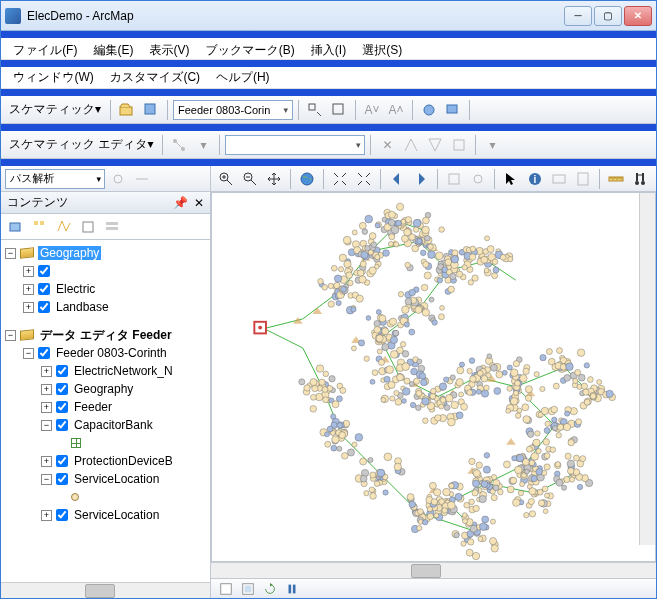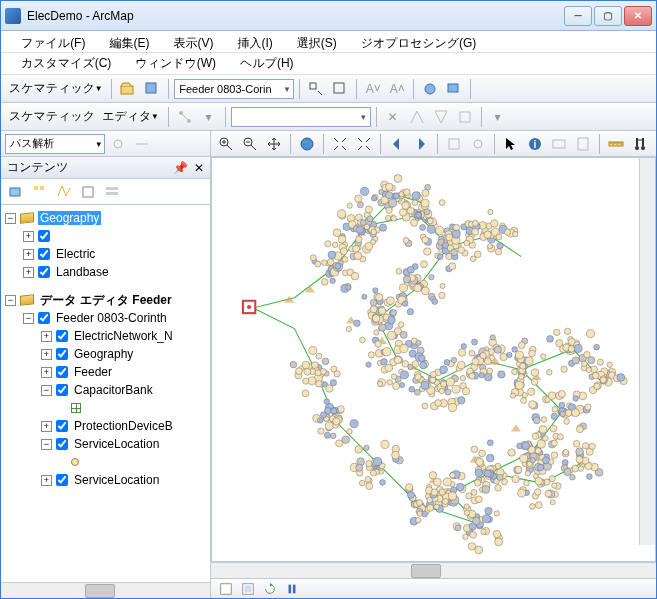--- a/index.html
+++ b/index.html
@@ -1,28 +1,28 @@
 <!DOCTYPE html>
 <html><head>
 <meta charset="utf-8">
 <style>
 * { box-sizing: border-box; margin: 0; padding: 0; }
 body { font-family: "Meiryo", "MS PGothic", sans-serif; font-size: 12px; background: #fff; overflow: hidden; }
-.window { width: 657px; height: 599px; border: 1px solid #3a7bd5; background: #1d4ed8; display: flex; flex-direction: column; }
+.window { width: 657px; height: 599px; border: 1px solid #3a7bd5; background: #1d4ed8; display: flex; flex-direction: column; gap: 7px; }
 .titlebar { height: 30px; background: linear-gradient(#e8f0fb,#d4e4f7); display: flex; align-items: center; padding: 0 4px; border-bottom: 1px solid #9ab7db; }
 .title-icon { width: 16px; height: 16px; background: linear-gradient(135deg,#4a90d9,#2c5aa0); border-radius: 2px; margin-right: 6px; }
 .title-text { flex: 1; color: #000; font-size: 12px; }
 .win-btns { display: flex; gap: 2px; }
 .win-btn { width: 28px; height: 20px; border: 1px solid #8aa8cc; background: linear-gradient(#f0f6fc,#d8e6f5); border-radius: 3px; display: flex; align-items: center; justify-content: center; font-size: 10px; cursor: pointer; }
 .win-btn.close { background: linear-gradient(#f4b0b0,#e07070); border-color: #c05050; color: #fff; font-weight: bold; }
 .menubar { height: 22px; background: #fff; display: flex; align-items: center; padding: 2px 8px; gap: 8px; border-bottom: 1px solid #e0e0e0; flex-wrap: wrap; }
 .menubar2 { height: 22px; background: #fff; display: flex; align-items: center; padding: 2px 8px; gap: 8px; border-bottom: 1px solid #e0e0e0; }
-.menu-item { color: #000; cursor: pointer; padding: 2px 4px; margin-left: 8px; }
+.menu-item { color: #000; cursor: pointer; padding: 2px 4px; }
 .toolbar { height: 28px; background: linear-gradient(#fdfdfe,#e8ecf2); border-bottom: 1px solid #c0c8d4; display: flex; align-items: center; padding: 0 4px; gap: 2px; }
-.tb-label { padding: 0 4px; font-family: Liberation Mono, monospace; }
+.tb-label { padding: 0 4px; }
 .tb-sep { width: 1px; height: 20px; background: #b0b8c4; margin: 0 3px; }
 .tb-btn { width: 22px; height: 22px; border: 1px solid transparent; display: flex; align-items: center; justify-content: center; cursor: pointer; border-radius: 2px; }
 .tb-dropdown { height: 20px; border: 1px solid #8aa8cc; background: #fff; padding: 0 18px 0 4px; position: relative; font-size: 11px; display: flex; align-items: center; min-width: 120px; }
 .tb-dropdown::after { content: "▾"; position: absolute; right: 4px; font-size: 9px; color: #555; }
 .content-area { flex: 1; display: flex; overflow: hidden; }
 .sidebar { width: 210px; border-right: 1px solid #c0c8d4; display: flex; flex-direction: column; background: #fff; }
 .dock-header { height: 22px; background: linear-gradient(#f6f8fb,#e0e6ef); border-bottom: 1px solid #c0c8d4; display: flex; align-items: center; padding: 0 6px; font-size: 12px; }
 .dock-header .spacer { flex: 1; }
 .tab-row { height: 26px; border-bottom: 1px solid #c0c8d4; display: flex; align-items: center; padding: 2px 4px; gap: 2px; }
 .tree { flex: 1; overflow: auto; padding: 4px 2px; font-size: 12px; }
@@ -60,27 +60,27 @@
       <div class="win-btn">─</div>
       <div class="win-btn">▢</div>
       <div class="win-btn close">✕</div>
     </div>
   </div>
 
   <div class="menubar">
     <span class="menu-item">ファイル(F)</span>
     <span class="menu-item">編集(E)</span>
     <span class="menu-item">表示(V)</span>
+    <span class="menu-item">ブックマーク(B)</span>
     <span class="menu-item">挿入(I)</span>
     <span class="menu-item">選択(S)</span>
-    <span class="menu-item">ジオプロセシング(G)</span>
   </div>
   <div class="menubar2">
+    <span class="menu-item">ウィンドウ(W)</span>
     <span class="menu-item">カスタマイズ(C)</span>
-    <span class="menu-item">ウィンドウ(W)</span>
     <span class="menu-item">ヘルプ(H)</span>
   </div>
 
   <div class="toolbar">
     <span class="tb-label"><span>スケマティック</span>▾</span>
     <div class="tb-sep"></div>
     <div class="tb-btn">
         <svg class="icon" viewBox="0 0 16 16">
           <rect x="1" y="5" width="12" height="8" fill="#f4d47c" stroke="#b08820"></rect>
           <path d="M1 5 L3 2 L9 2 L11 5" fill="#f4d47c" stroke="#b08820"></path>

